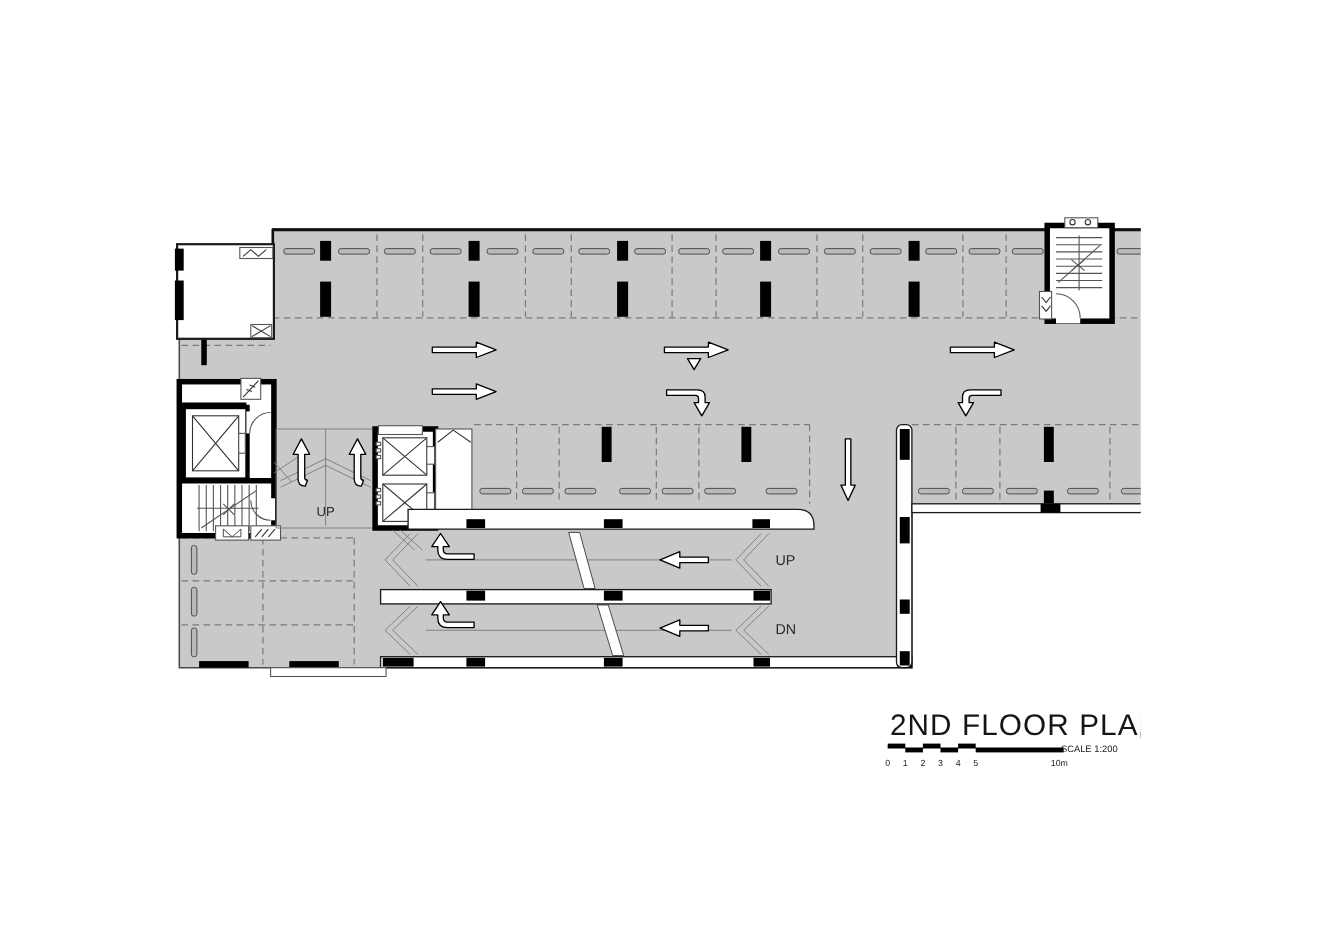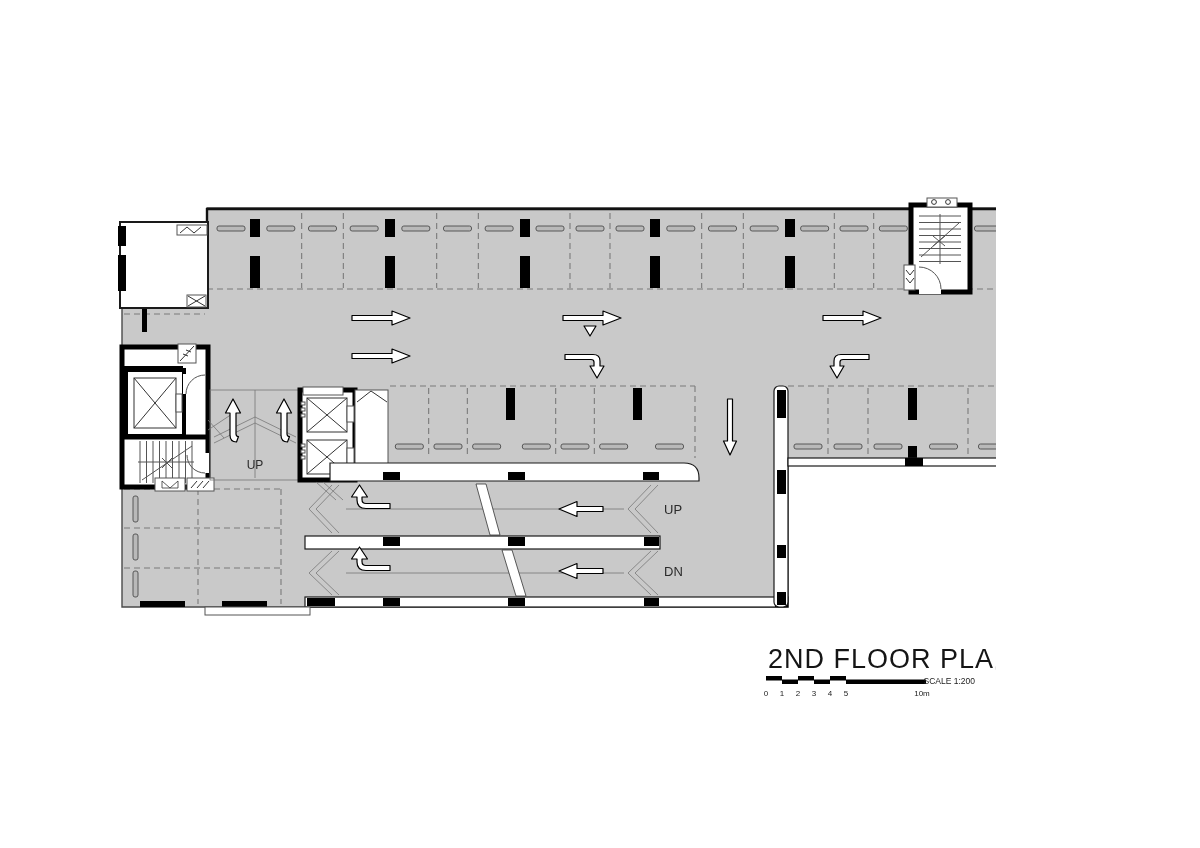--- a/index.html
+++ b/index.html
@@ -1,17 +1,17 @@
 <!DOCTYPE html>
 <html><head>
 <meta charset="utf-8">
 <style>
   html,body{margin:0;padding:0;background:#fff;}
   .page{position:relative;width:996px;height:848px;background:var(--paper,#fff);overflow:hidden;
-        font-family:"Liberation Sans", sans-serif;}
+        font-family:"Liberation Sans", sans-serif;margin-left:41px;}
   svg text{font-family:"Liberation Sans", sans-serif;}
   .floor{fill:var(--floor,#c9c9c9);stroke:#4a4a4a;stroke-width:1.4;}
   .wall{fill:#000;stroke:none;}
   .wline{stroke:#111;stroke-width:2.4;fill:none;}
   .thin{stroke:#555;stroke-width:1;fill:none;}
   .thin2{stroke:#777;stroke-width:.8;fill:none;}
   .dash{stroke:var(--dash,#7a7a7a);stroke-width:1.1;fill:none;stroke-dasharray:6 4;}
   .white{fill:#fff;stroke:#1a1a1a;stroke-width:1.2;}
   .whitethin{fill:#fff;stroke:#555;stroke-width:1;}
   .stop{fill:#b9b9b9;stroke:#4d4d4d;stroke-width:.9;}

